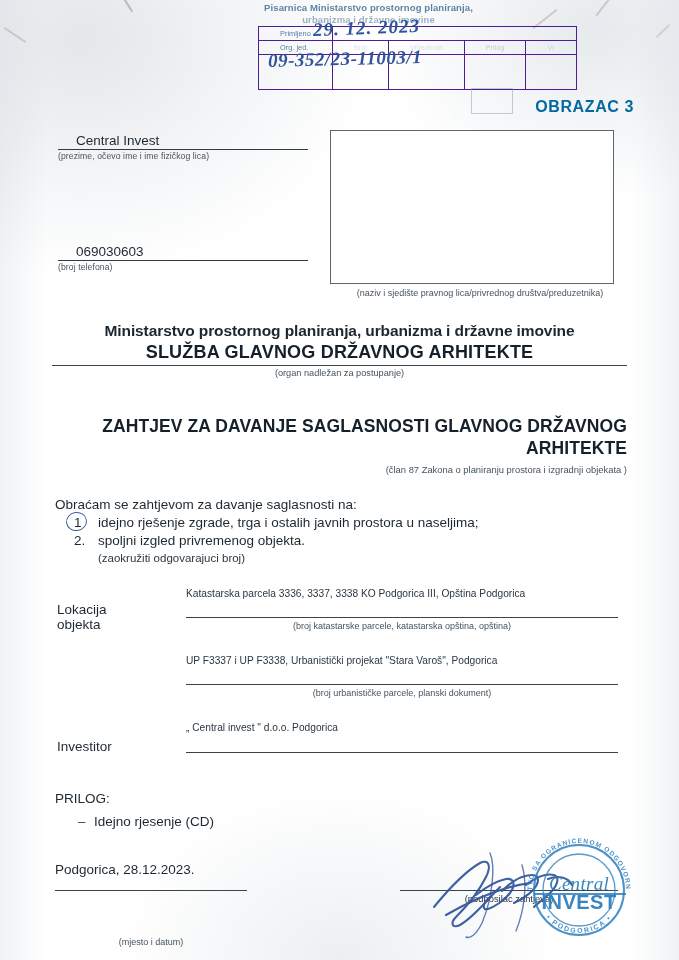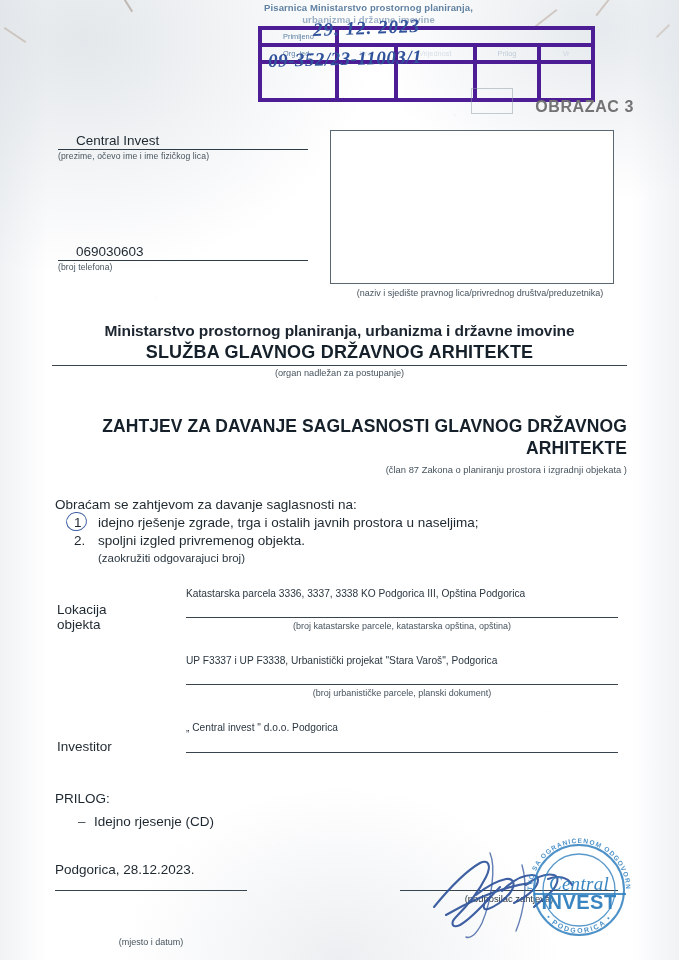--- a/index.html
+++ b/index.html
@@ -38,21 +38,21 @@
   }
   .recv-title{
     text-align:center;font-size:9.5px;font-weight:bold;line-height:11.5px;
     letter-spacing:.1px;color:#53779b;opacity:.92;
   }
   .recv-title .l2{font-weight:bold;opacity:.62;}
   .recv-table{
     margin-top:1px;border:1px solid #6f93b5;border-collapse:collapse;width:100%;
   }
   .recv-table td{
-    border:4px solid #4c1d95;height:13px;font-size:7.4px;
+    border:1px solid #4c1d95;height:13px;font-size:7.4px;
     padding:0 21px;color:#5b7fa3;vertical-align:middle;white-space:nowrap;
   }
   .recv-table .faint{opacity:.34;}
   .recv-table .vfaint{opacity:.22;}
   .recv-big{height:34px !important;}
   .hw{
     font-family:"Liberation Serif", serif;
     color:#2f5aa8;font-style:italic;
   }
   .hw-date{
@@ -70,21 +70,21 @@
   .artifact{position:absolute;background:#b9a89a;opacity:.55;}
   .a1{left:2px;top:34px;width:26px;height:2px;transform:rotate(34deg);}
   .a2{left:120px;top:4px;width:16px;height:2px;transform:rotate(58deg);background:#9c8e82;}
   .a3{left:530px;top:18px;width:30px;height:2px;transform:rotate(-38deg);}
   .a4{left:592px;top:6px;width:22px;height:2px;transform:rotate(-52deg);}
   .a5{left:654px;top:30px;width:18px;height:2px;transform:rotate(-44deg);opacity:.4;}
 
   
   .obrazac{
     position:absolute;right:45px;top:98px;
-    font-size:16px;font-weight:bold;letter-spacing:.6px;color:#737373;
+    font-size:16px;font-weight:bold;letter-spacing:.6px;color:#0369a1;
   }
   .obrazac-box{
     position:absolute;left:471px;top:88px;width:40px;height:24px;
     border:1px solid #8d9aa6;opacity:.5;
   }
 
   
   .field{position:absolute;}
   .field .val{
     font-size:13.5px;color:#1e2830;padding-left:18px;white-space:nowrap;

